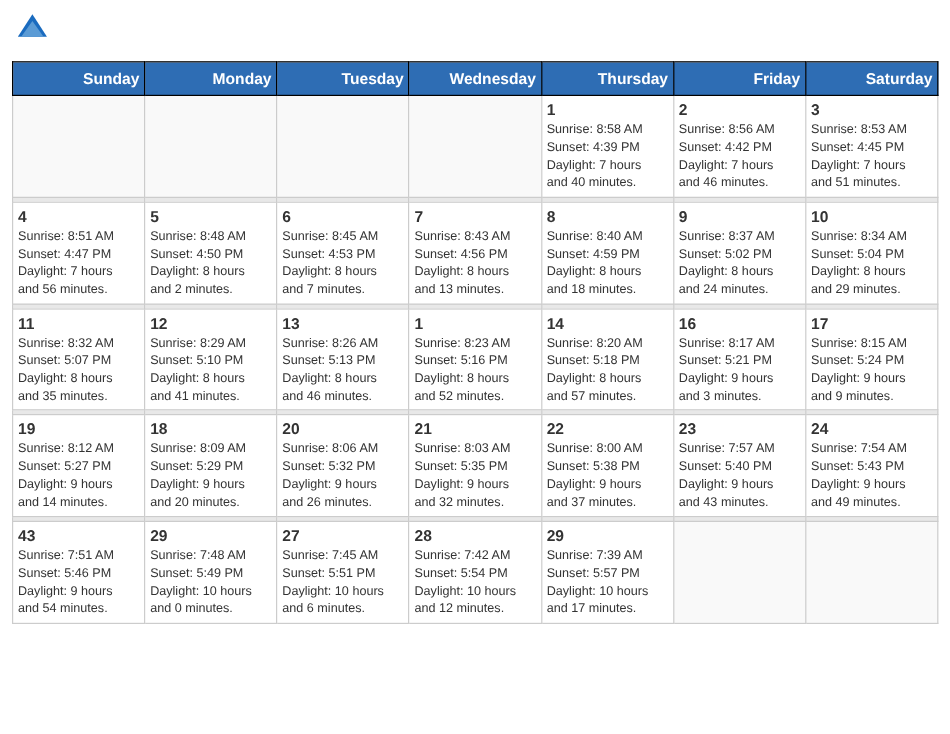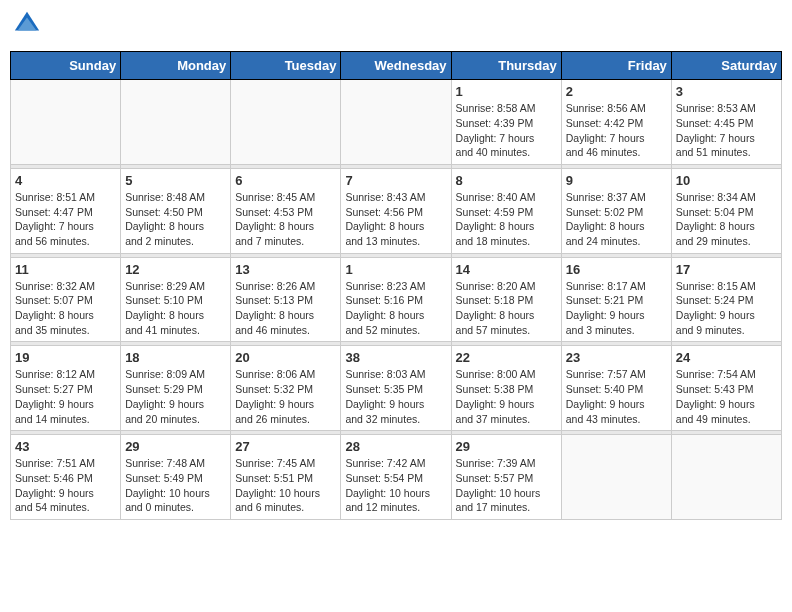--- a/index.html
+++ b/index.html
@@ -237,21 +237,21 @@
         </td>
         <td>
           <span class="day-num">18</span>
           <div class="day-info">Sunrise: 8:09 AM<br>Sunset: 5:29 PM<br>Daylight: 9 hours<br>and 20 minutes.</div>
         </td>
         <td>
           <span class="day-num">20</span>
           <div class="day-info">Sunrise: 8:06 AM<br>Sunset: 5:32 PM<br>Daylight: 9 hours<br>and 26 minutes.</div>
         </td>
         <td>
-          <span class="day-num">38</span>
+          <span class="day-num">21</span>
           <div class="day-info">Sunrise: 8:03 AM<br>Sunset: 5:35 PM<br>Daylight: 9 hours<br>and 32 minutes.</div>
         </td>
         <td>
           <span class="day-num">22</span>
           <div class="day-info">Sunrise: 8:00 AM<br>Sunset: 5:38 PM<br>Daylight: 9 hours<br>and 37 minutes.</div>
         </td>
         <td>
           <span class="day-num">23</span>
           <div class="day-info">Sunrise: 7:57 AM<br>Sunset: 5:40 PM<br>Daylight: 9 hours<br>and 43 minutes.</div>
         </td>

